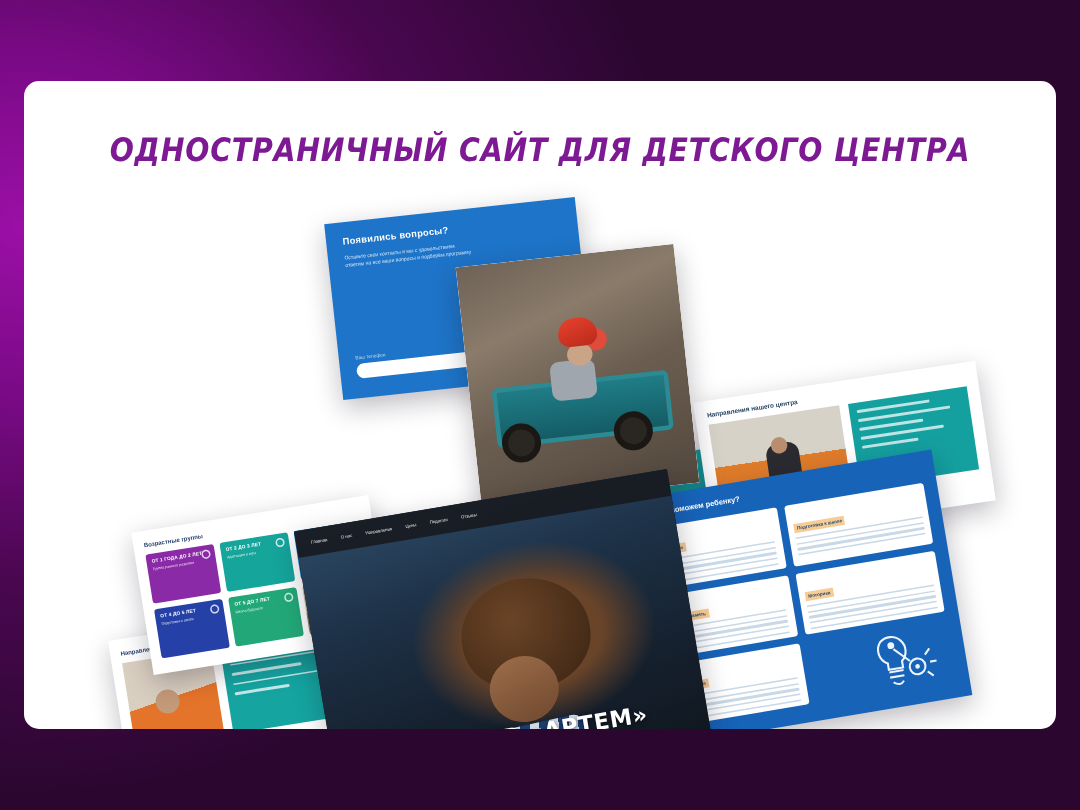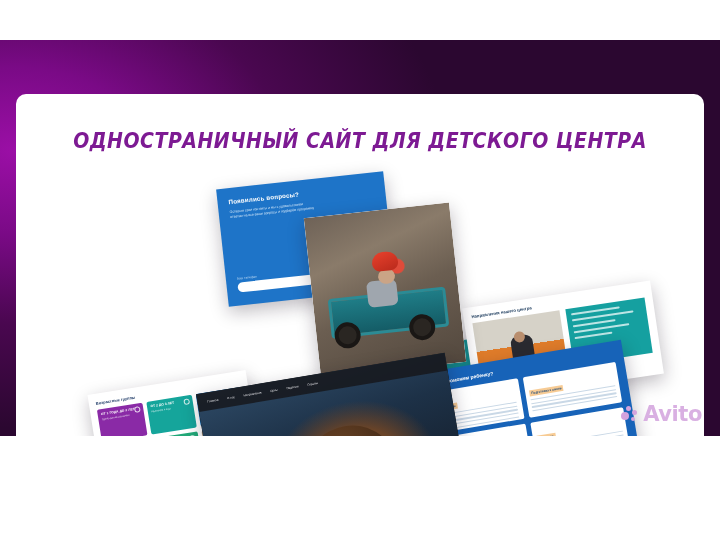--- a/index.html
+++ b/index.html
@@ -3,26 +3,25 @@
 <meta charset="utf-8">
 <style>
   * { box-sizing: border-box; margin: 0; padding: 0; }
   html, body {
     width: 720px; height: 540px;
     font-family: "Liberation Sans", sans-serif;
     overflow: hidden;
   }
   #stage {
     position: relative;
-    width: 720px; height: 396px;
+    width: 720px; height: 540px;
     background:
       radial-gradient(ellipse 60% 70% at 2% 28%, #9b0fa6 0%, #7a0a86 30%, #4a0750 62%, #2b0730 100%),
       linear-gradient(115deg, #8e0e9c 0%, #5e0a68 40%, #33083a 72%, #230626 100%);
     overflow: hidden;
-    margin-top: 40px;
   }
 
   
   #canvas {
     position: absolute;
     left: 16px; top: 54px;
     width: 688px; height: 432px;
     background: #ffffff;
     border-radius: 10px;
     overflow: hidden;
@@ -518,23 +517,14 @@
         <span class="nav-item">Цены</span>
         <span class="nav-item">Педагоги</span>
         <span class="nav-item">Отзывы</span>
       </div>
       <div class="hero-heading">ЙНЫЙ ЦЕНТР «АРТЕМ»</div>
 
     </div>
 
   </div>
 
-  <div id="avito">
-    <span class="dots">
-      <i class="d1"></i>
-        <i class="d2"></i>
-        <i class="d3"></i>
-        <i class="d4"></i>
-    </span>
-    <span class="word">Avito</span>
-  </div>
 
 </div>
 
 </body></html>

